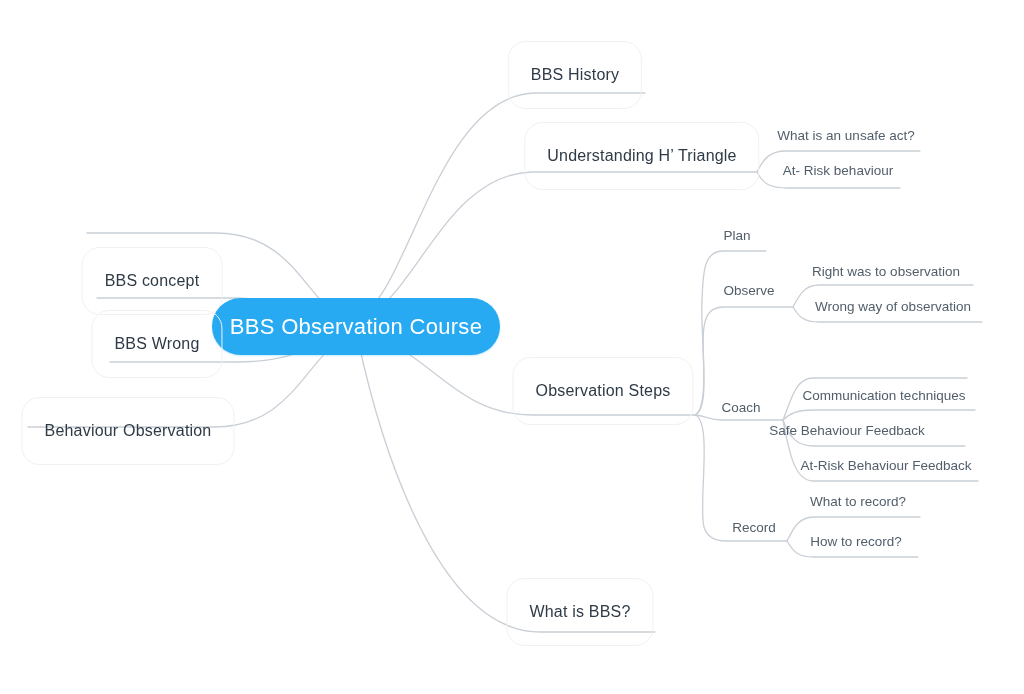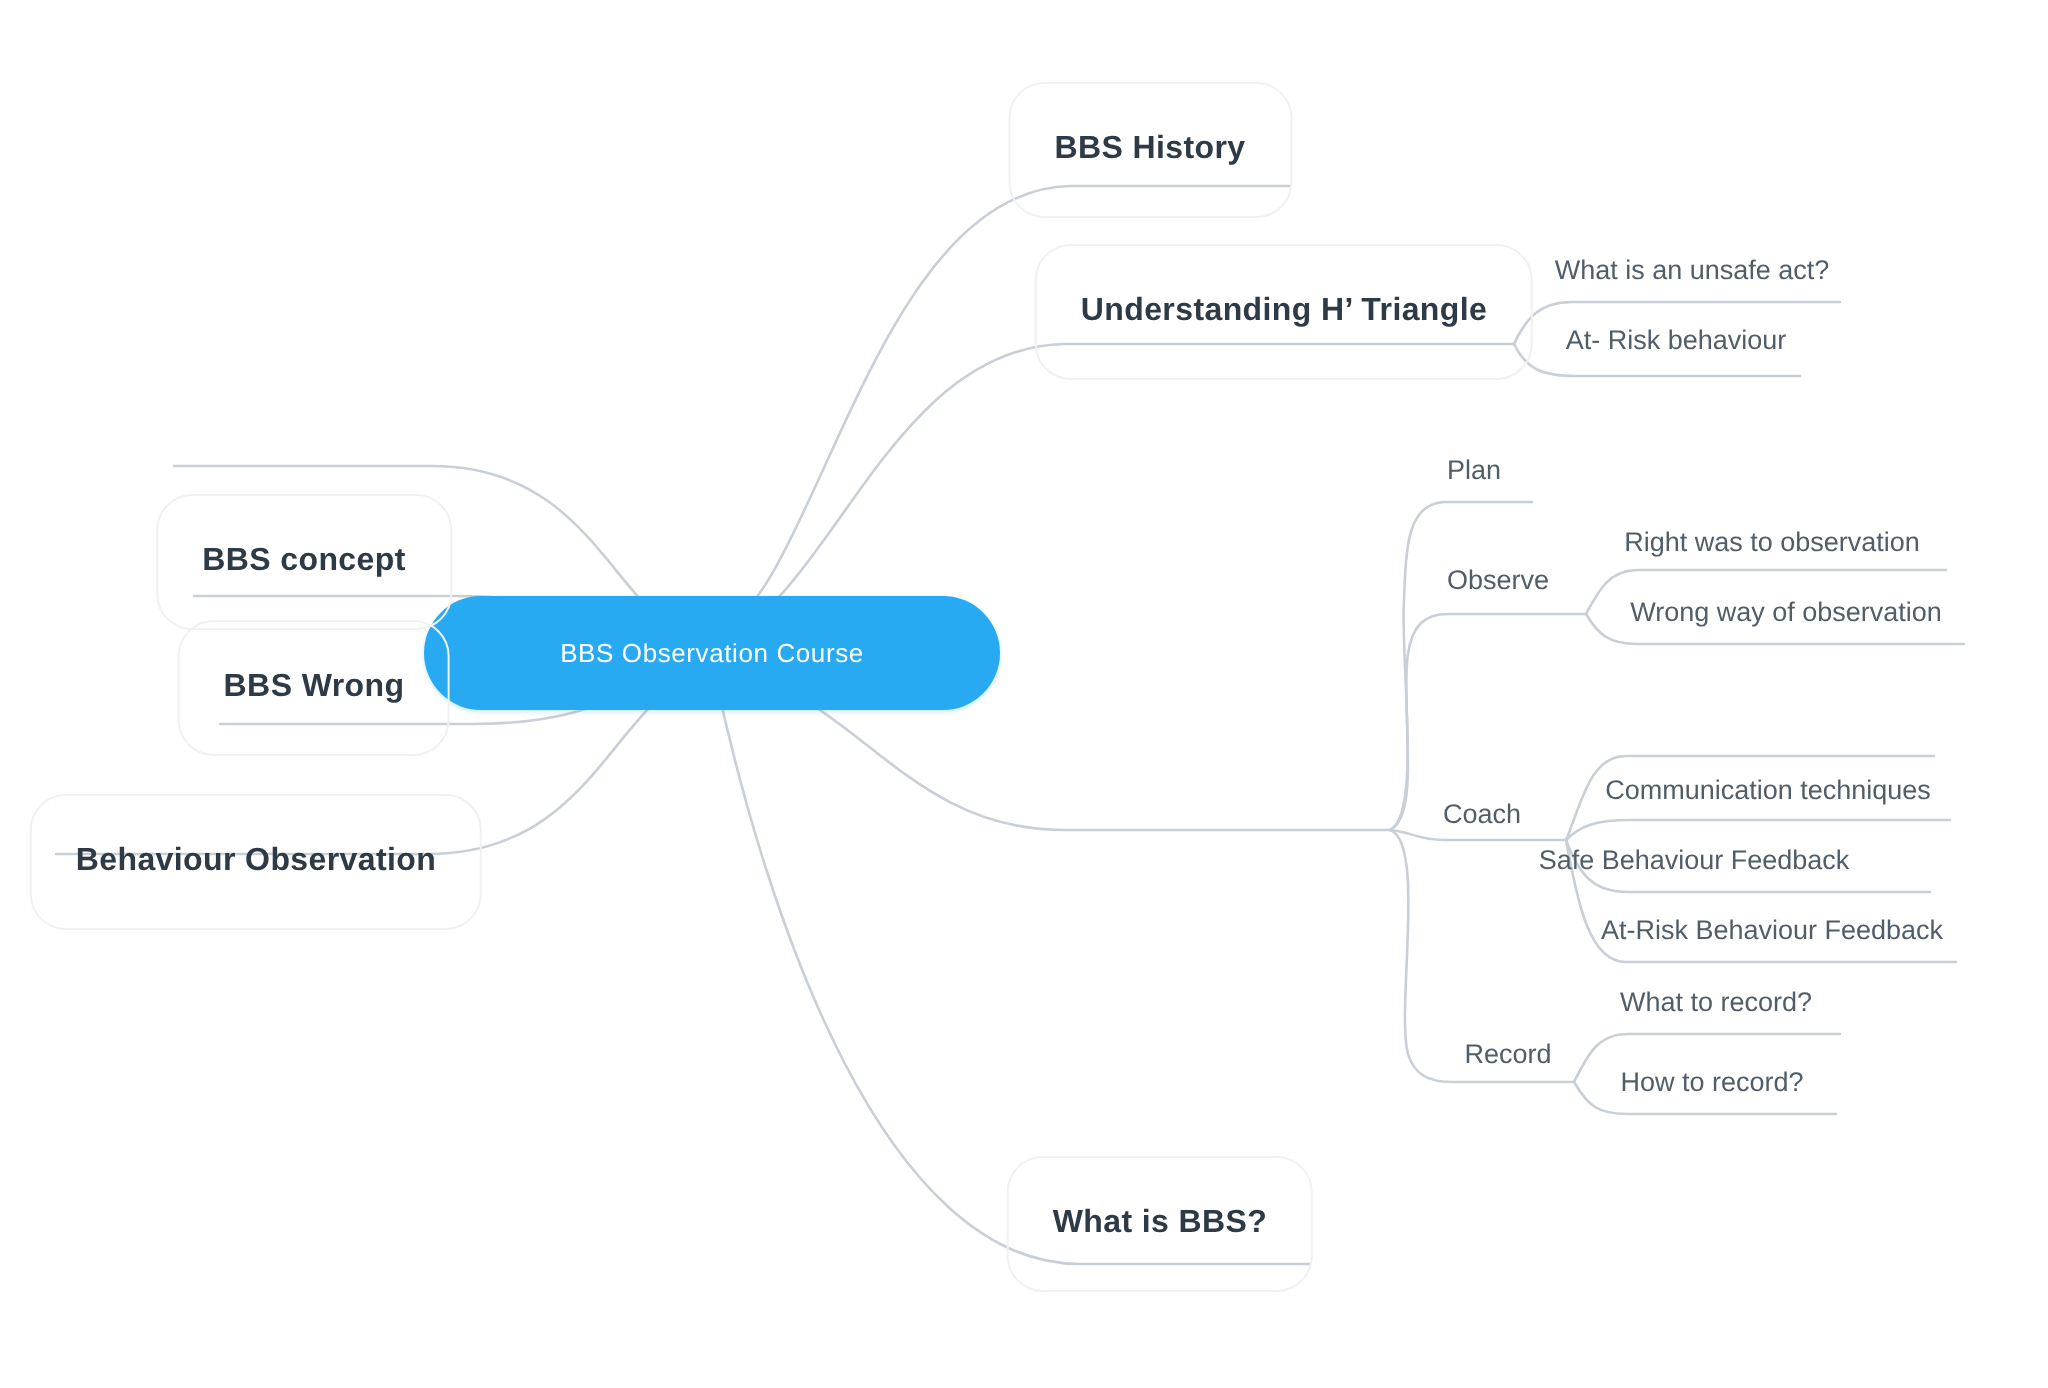--- a/index.html
+++ b/index.html
@@ -4,31 +4,31 @@
 <style>
   html,body{margin:0;padding:0;background:#ffffff;}
   .stage{
     position:relative;width:1024px;height:694px;background:#ffffff;overflow:hidden;
     font-family:"Liberation Sans",sans-serif;
   }
   .wires{position:absolute;left:0;top:0;width:1024px;height:694px;}
   .wires path{fill:none;stroke:#c9cfd6;stroke-width:1.3;stroke-linecap:round;}
   .node{position:absolute;white-space:nowrap;cursor:default;}
   .topic{
-    font-weight:bold;font-size:16px;color:#2e3a46;letter-spacing:.2px;
+    font-weight:normal;font-size:16px;color:#2e3a46;letter-spacing:.2px;
     border:1px solid #f1f1f1;border-radius:18px;padding:24px 22px;background:transparent;
     transform:translate(-50%,-50%);
   }
   .leaf{
     font-size:13.5px;color:#515e6a;transform:translate(-50%,-50%);
   }
   .leaf.multiline{transform:none;white-space:normal;width:150px;line-height:1.35;text-align:left;}
   .center-pill{
     position:absolute;left:212px;top:298px;width:288px;height:57px;border-radius:29px;
-    background:#27aaf2;color:#ffffff;font-size:13px;letter-spacing:.3px;
+    background:#27aaf2;color:#ffffff;font-size:22px;letter-spacing:.3px;
     display:flex;align-items:center;justify-content:center;
     box-shadow:0 1px 2px rgba(39,170,242,.25);cursor:default;
   }
   
   .n-bbs-overview{left:148px;top:215px;}
   .n-bbs-concept{left:152px;top:281px;}
   .n-bbs-steps{left:157px;top:344px;}
   .n-behaviour-observation{left:128px;top:431px;}
   .n-bbs-history{left:575px;top:75px;}
   .n-understanding{left:642px;top:156px;}
@@ -87,20 +87,21 @@
   </svg>
 
   <div class="center-pill">BBS Observation Course</div>
 
   <div class="node topic n-bbs-concept">BBS concept</div>
   <div class="node topic n-bbs-steps">BBS Wrong</div>
   <div class="node topic n-behaviour-observation">Behaviour Observation</div>
 
   <div class="node topic n-bbs-history">BBS History</div>
   <div class="node topic n-understanding">Understanding H’ Triangle</div>
+  <div class="node topic n-observation-steps">Observation Steps</div>
   <div class="node topic n-what-is-bbs">What is BBS?</div>
 
   <div class="node leaf n-unsafe-act">What is an unsafe act?</div>
   <div class="node leaf n-at-risk">At- Risk behaviour</div>
 
   <div class="node leaf n-plan">Plan</div>
   <div class="node leaf n-observe">Observe</div>
   <div class="node leaf n-coach">Coach</div>
   <div class="node leaf n-record">Record</div>
 

